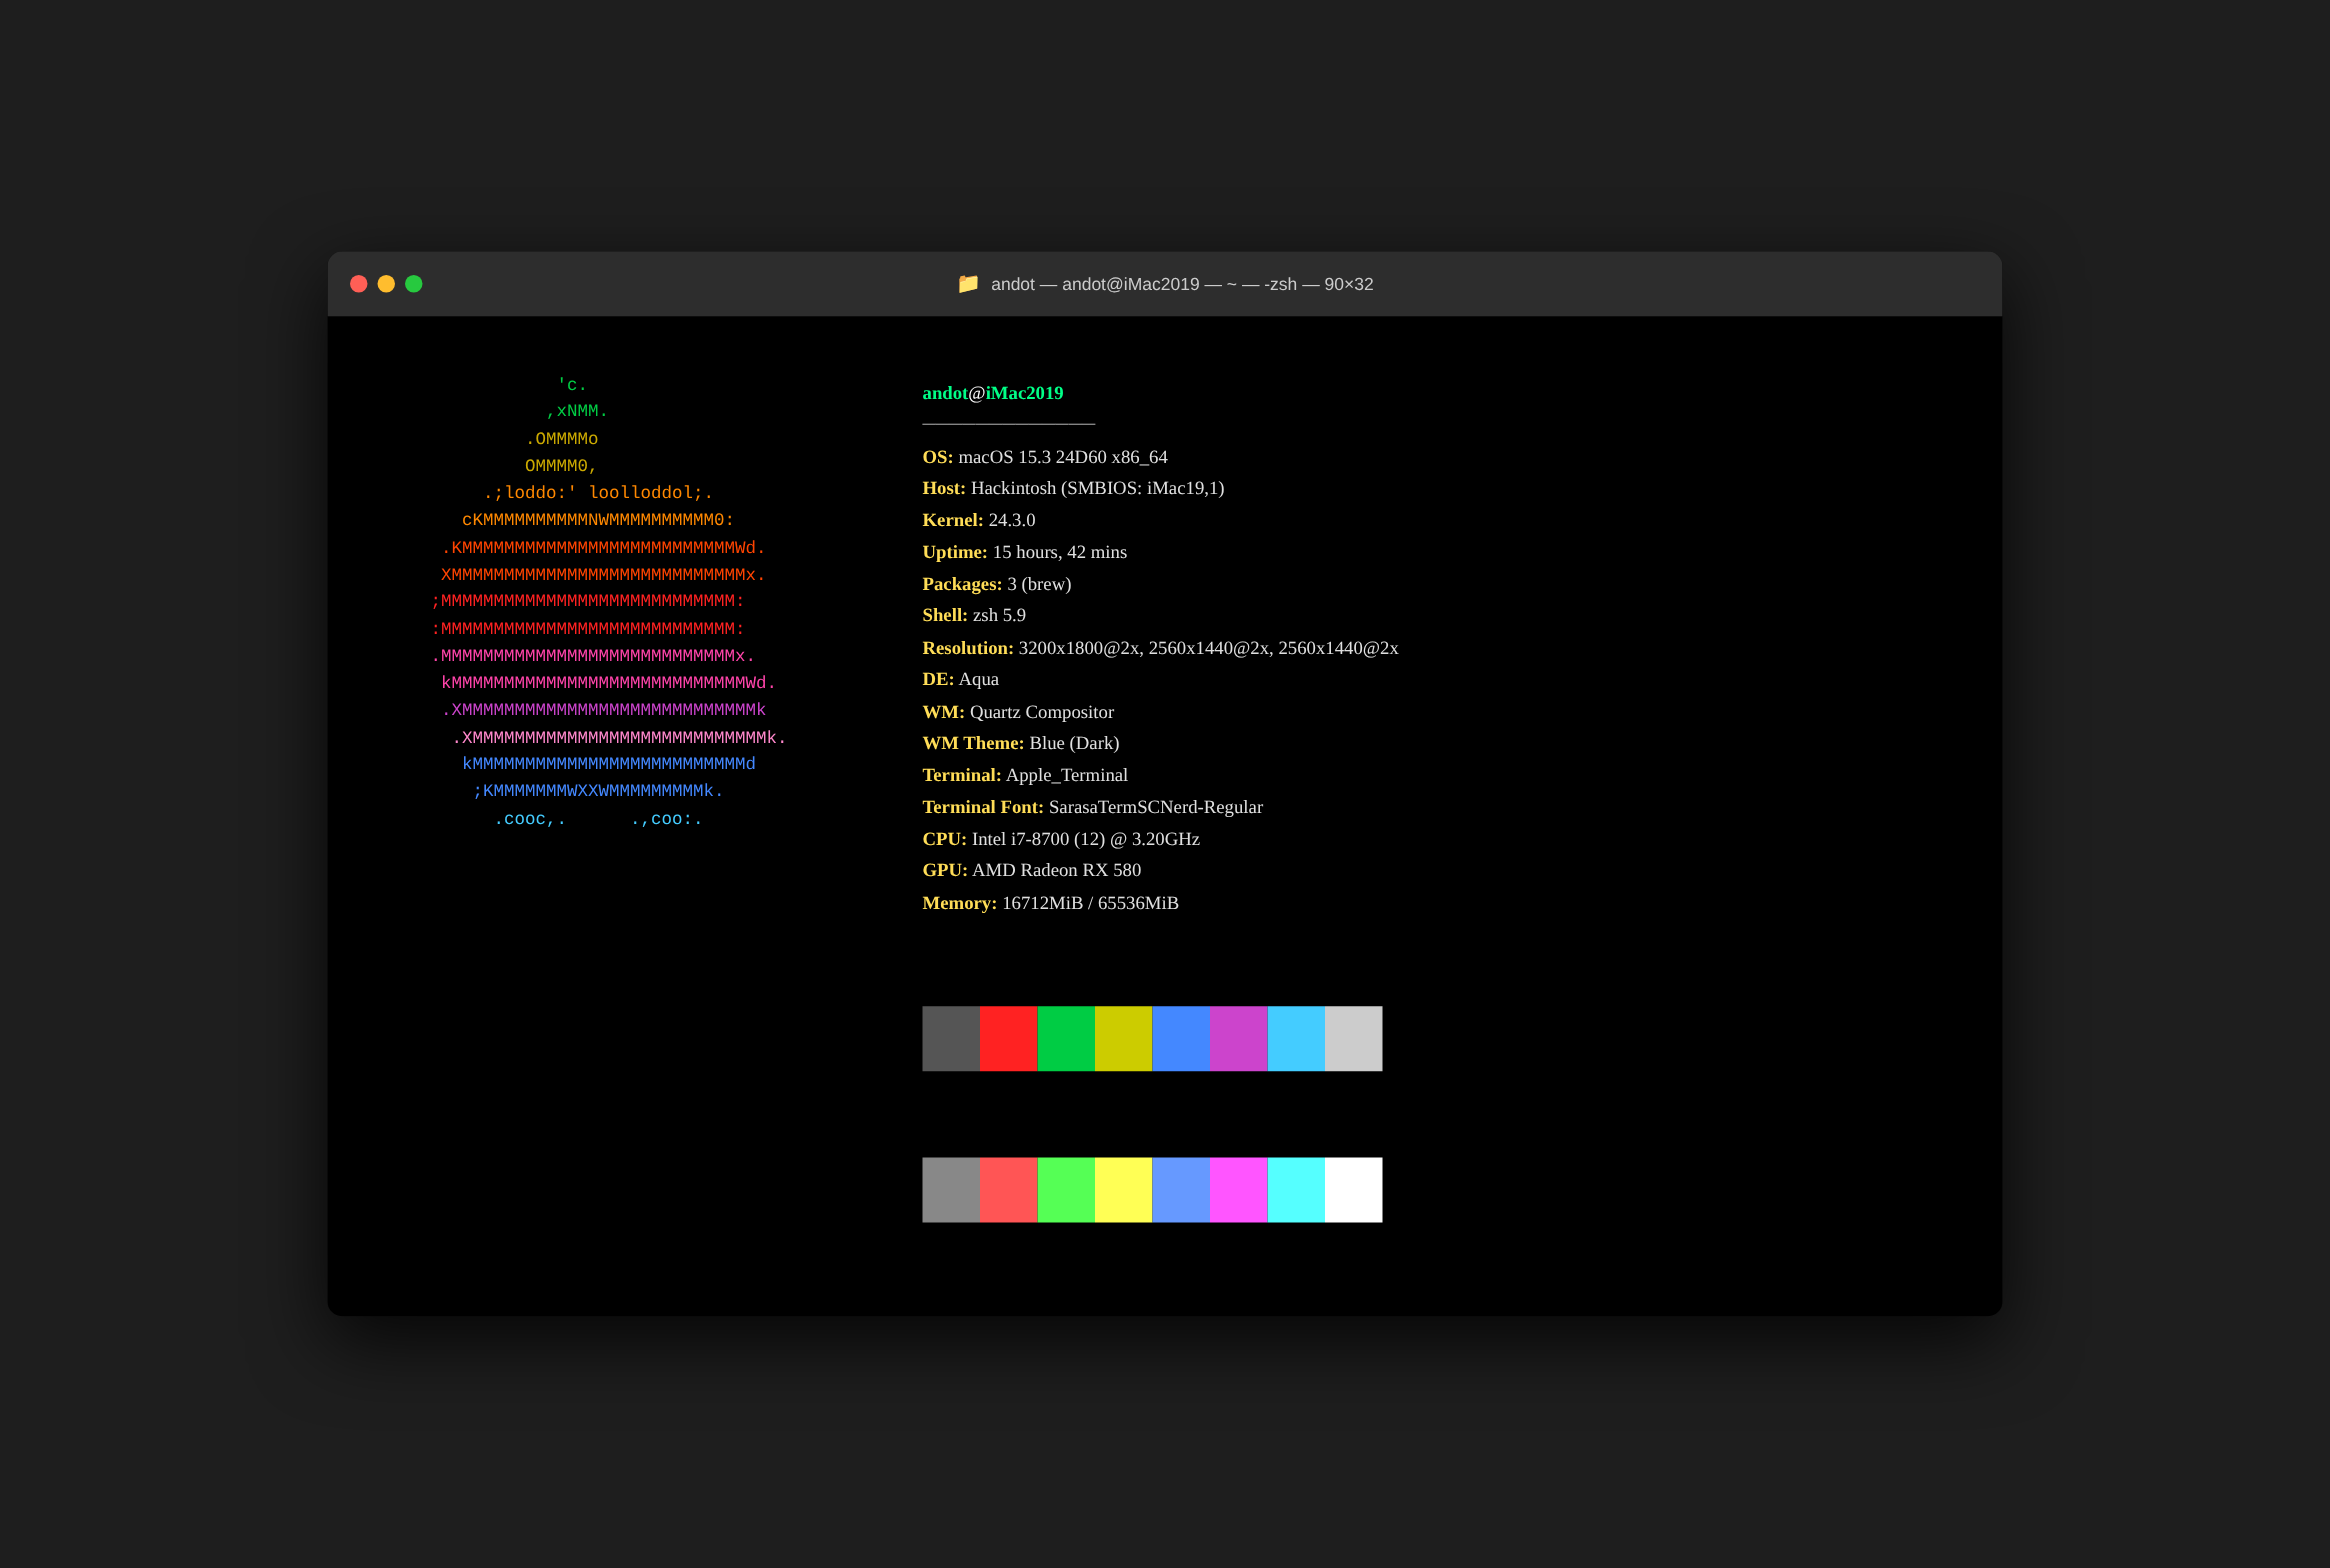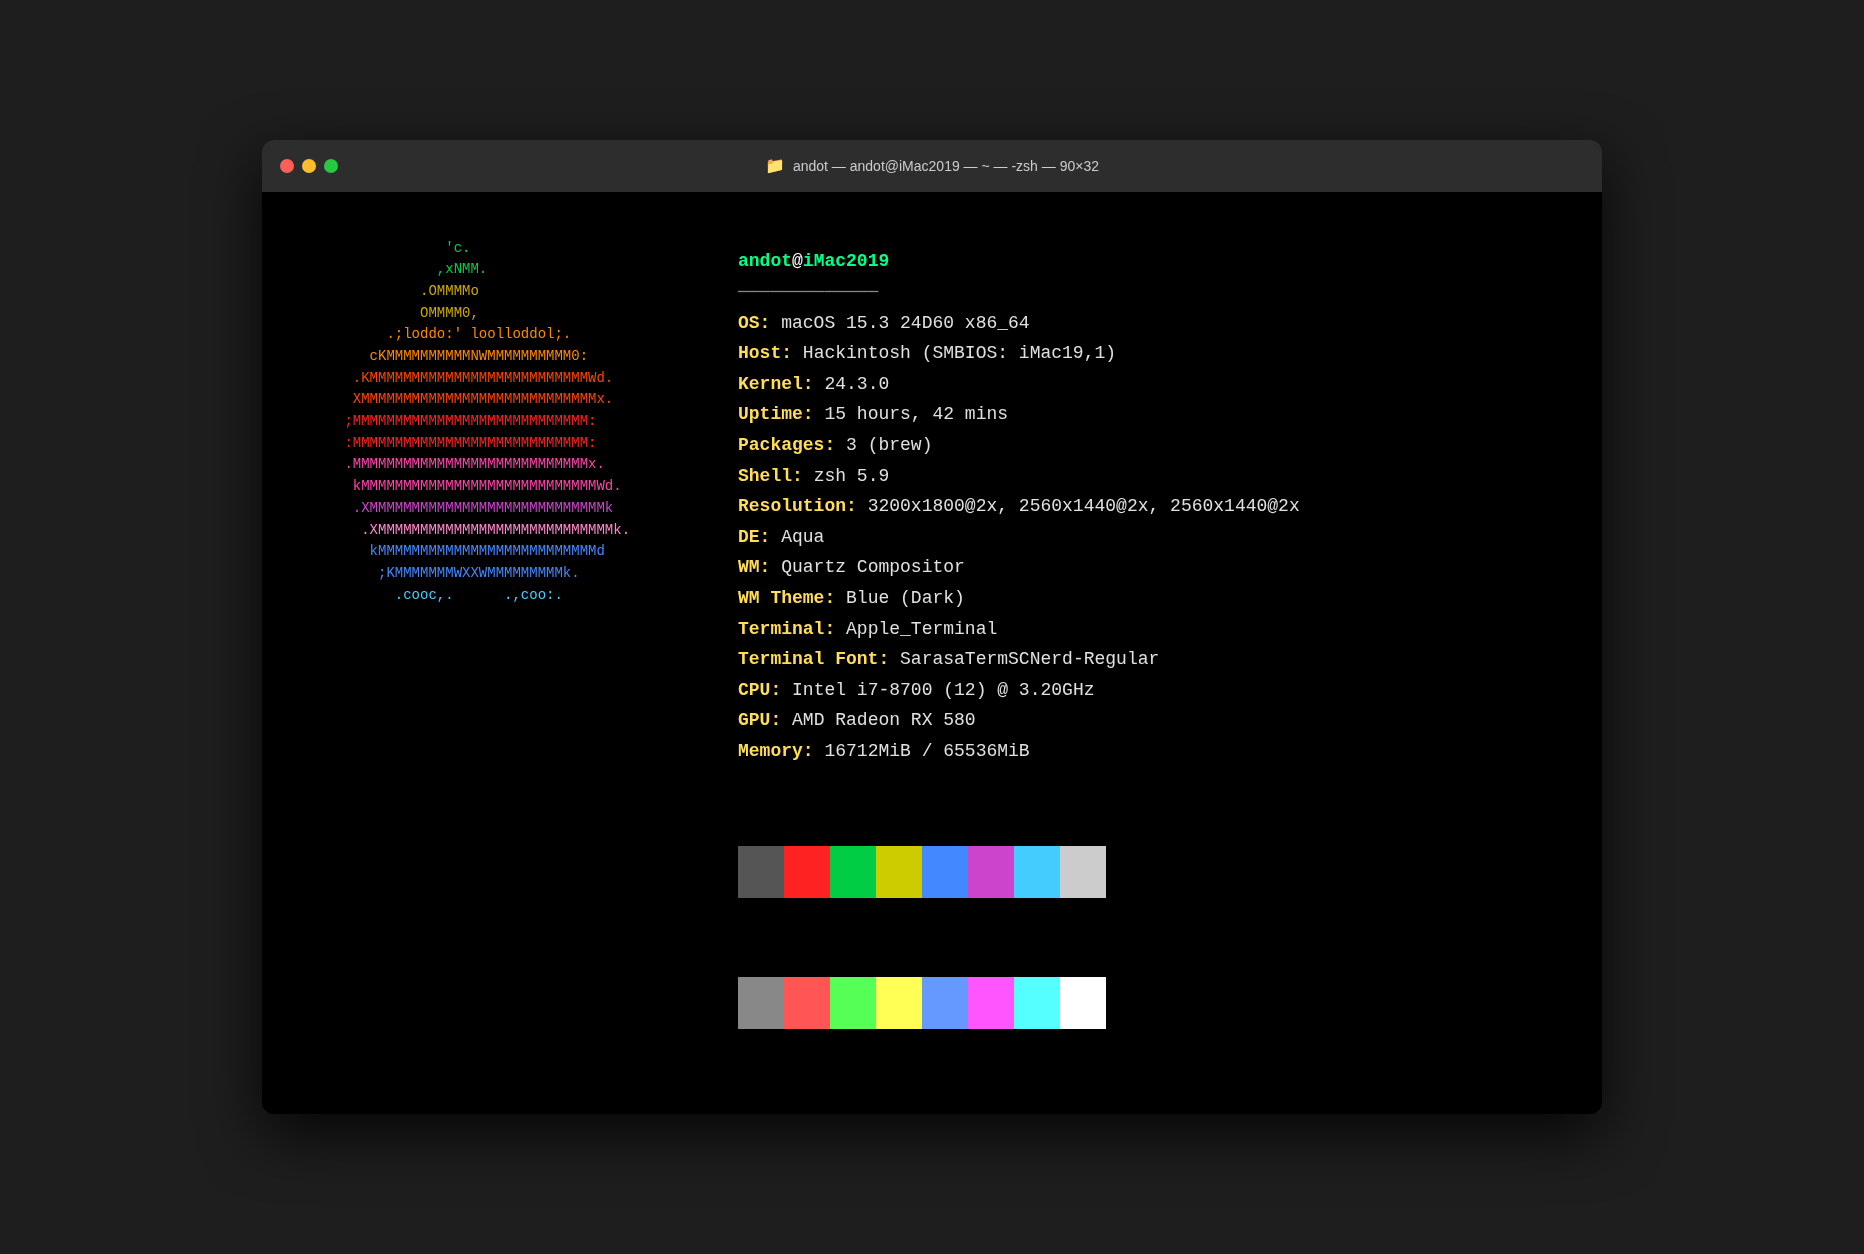--- a/index.html
+++ b/index.html
@@ -74,24 +74,24 @@
     .art-column {
       font-size: 14px;
       line-height: 1.55;
       white-space: pre;
       font-family: 'Courier New', Courier, monospace;
       flex-shrink: 0;
       min-width: 380px;
     }
 
     .info-column {
-      font-size: 18px;
+      font-size: 15px;
       line-height: 1.7;
       white-space: pre;
-      font-family: Liberation Mono, monospace;
+      font-family: Liberation Serif, serif;
       flex: 1;
     }
 
     .username { color: #00ff87; font-weight: bold; }
     .at-sign  { color: #ffffff; }
     .hostname { color: #00ff87; font-weight: bold; }
     .underline-bar { color: #888888; }
 
     .label { color: #ffdd57; font-weight: bold; }
     .value { color: #e0e0e0; }

